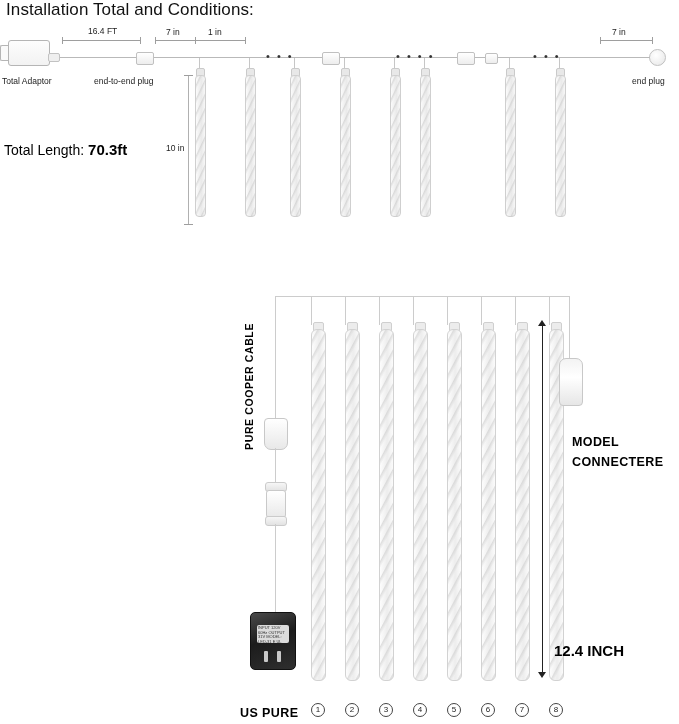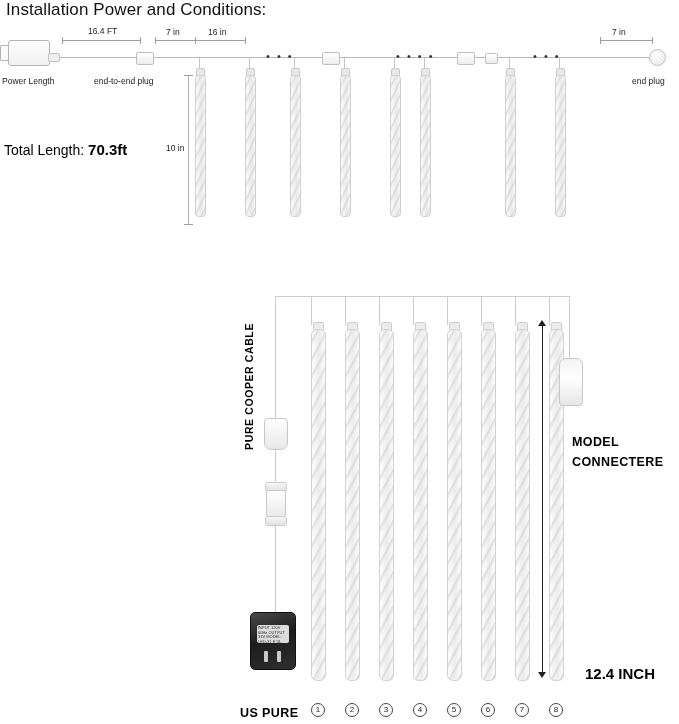--- a/index.html
+++ b/index.html
@@ -273,49 +273,49 @@
     border-right: 4px solid transparent;
   }
   .arrow-up { border-bottom: 6px solid #222; }
   .arrow-down { border-top: 6px solid #222; }
 </style>
 </head>
 <body>
 
 <div id="stage">
 
-  <div class="abs title">Installation Power and Conditions:</div>
+  <div class="abs title">Installation Total and Conditions:</div>
 
   <div>
 
     <div class="abs topwire" style="left:58px;top:57px;width:596px;"></div>
 
     <div>
       <div class="abs adaptor-prongs"></div>
       <div class="abs adaptor-body"></div>
       <div class="abs adaptor-neck"></div>
     </div>
-    <div class="abs small-label" style="left:2px;top:76px;">Power Length</div>
+    <div class="abs small-label" style="left:2px;top:76px;">Total Adaptor</div>
 
     <div class="abs hline" style="left:62px;top:40px;width:78px;"></div>
     <div class="abs tick" style="left:62px;top:37px;"></div>
     <div class="abs tick" style="left:140px;top:37px;"></div>
     <div class="abs small-label" style="left:88px;top:26px;">16.4 FT</div>
 
     <div class="abs plug" style="left:136px;top:52px;"></div>
     <div class="abs small-label" style="left:94px;top:76px;">end-to-end plug</div>
 
     <div class="abs hline" style="left:155px;top:40px;width:40px;"></div>
     <div class="abs tick" style="left:155px;top:37px;"></div>
     <div class="abs tick" style="left:195px;top:37px;"></div>
     <div class="abs small-label" style="left:166px;top:27px;">7 in</div>
 
     <div class="abs hline" style="left:195px;top:40px;width:50px;"></div>
     <div class="abs tick" style="left:245px;top:37px;"></div>
-    <div class="abs small-label" style="left:208px;top:27px;">16 in</div>
+    <div class="abs small-label" style="left:208px;top:27px;">1 in</div>
 
     <div class="abs droplead" style="left:199px;top:58px;height:12px;"></div>
     <div class="abs tube-cap-top" style="left:196px;top:68px;"></div>
     <div class="abs tube-top" style="left:195px;top:75px;"></div>
 
     <div class="abs droplead" style="left:249px;top:58px;height:12px;"></div>
     <div class="abs tube-cap-top" style="left:246px;top:68px;"></div>
     <div class="abs tube-top" style="left:245px;top:75px;"></div>
 
     <div class="abs dots" style="left:266px;top:50px;">• • •</div>
@@ -431,21 +431,21 @@
     </div>
     <div class="abs big-label" style="left:240px;top:706px;">US PURE</div>
 
     <div class="abs tail-conn" style="left:559px;top:358px;"></div>
     <div class="abs big-label" style="left:572px;top:435px;">MODEL</div>
     <div class="abs big-label" style="left:572px;top:455px;text-align:right;">CONNECTERE</div>
 
     <div class="abs arrow-up" style="left:538px;top:320px;"></div>
     <div class="abs vline" style="left:542px;top:326px;height:348px;background:#222;"></div>
     <div class="abs arrow-down" style="left:538px;top:672px;"></div>
-    <div class="abs inch-label" style="left:554px;top:665px;margin-left:31px;">12.4 INCH</div>
+    <div class="abs inch-label" style="left:554px;top:642px;">12.4 INCH</div>
 
     <div class="abs num-circle" style="left:311px;top:703px;">1</div>
     <div class="abs num-circle" style="left:345px;top:703px;">2</div>
     <div class="abs num-circle" style="left:379px;top:703px;">3</div>
     <div class="abs num-circle" style="left:413px;top:703px;">4</div>
     <div class="abs num-circle" style="left:447px;top:703px;">5</div>
     <div class="abs num-circle" style="left:481px;top:703px;">6</div>
     <div class="abs num-circle" style="left:515px;top:703px;">7</div>
     <div class="abs num-circle" style="left:549px;top:703px;">8</div>
   </div>

